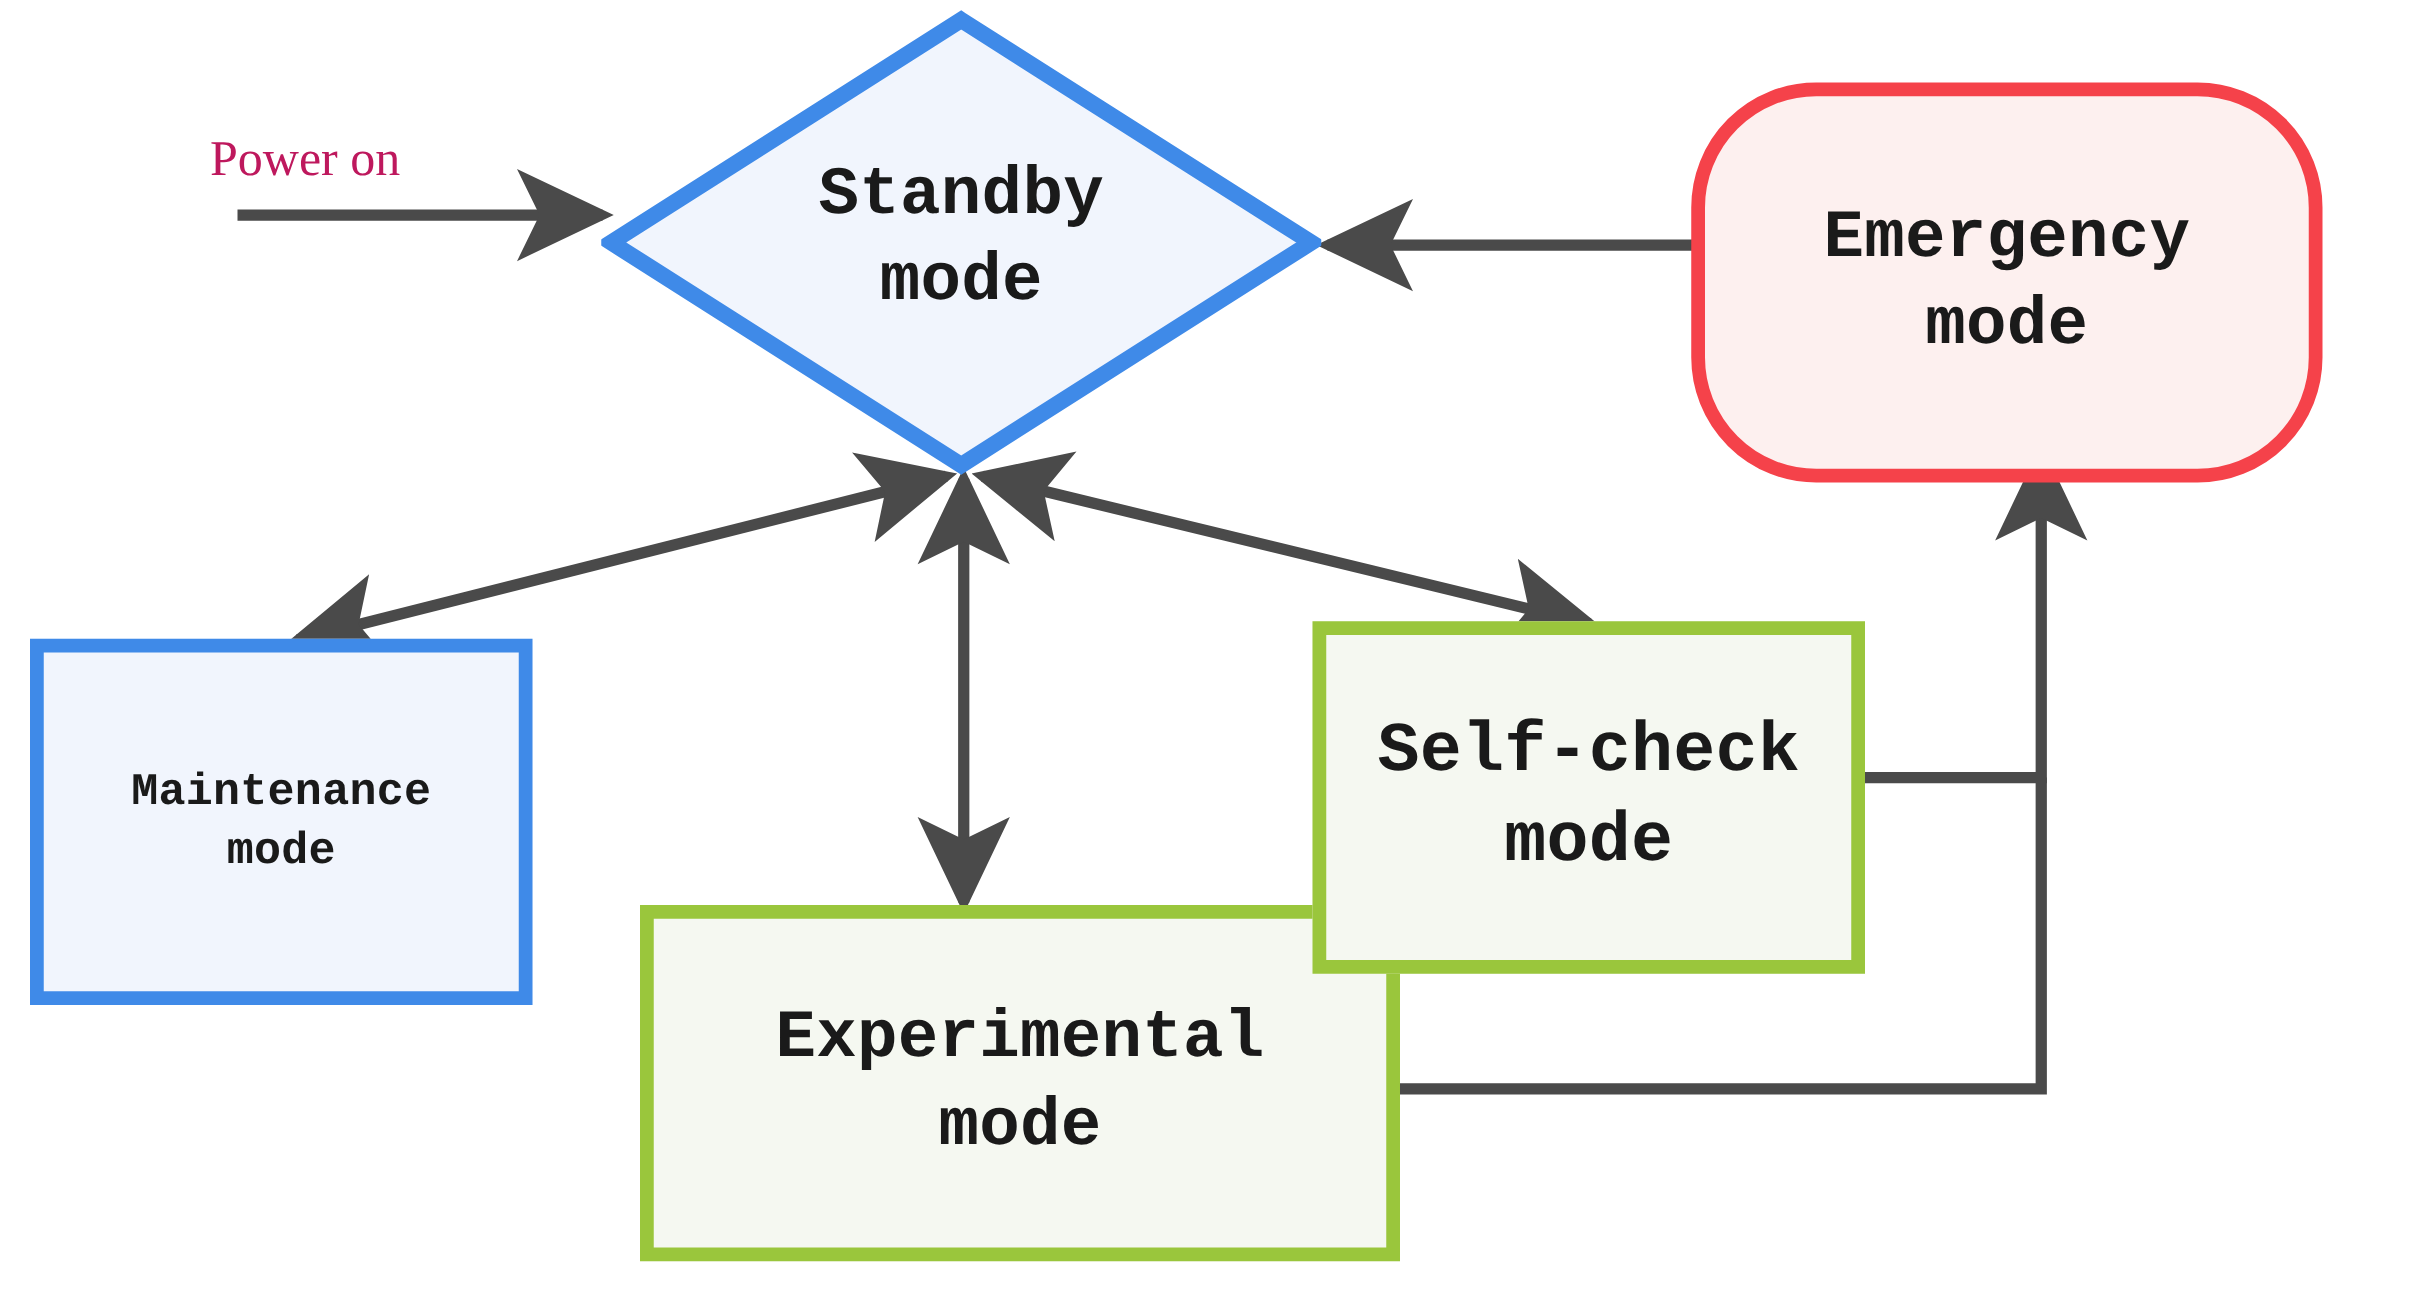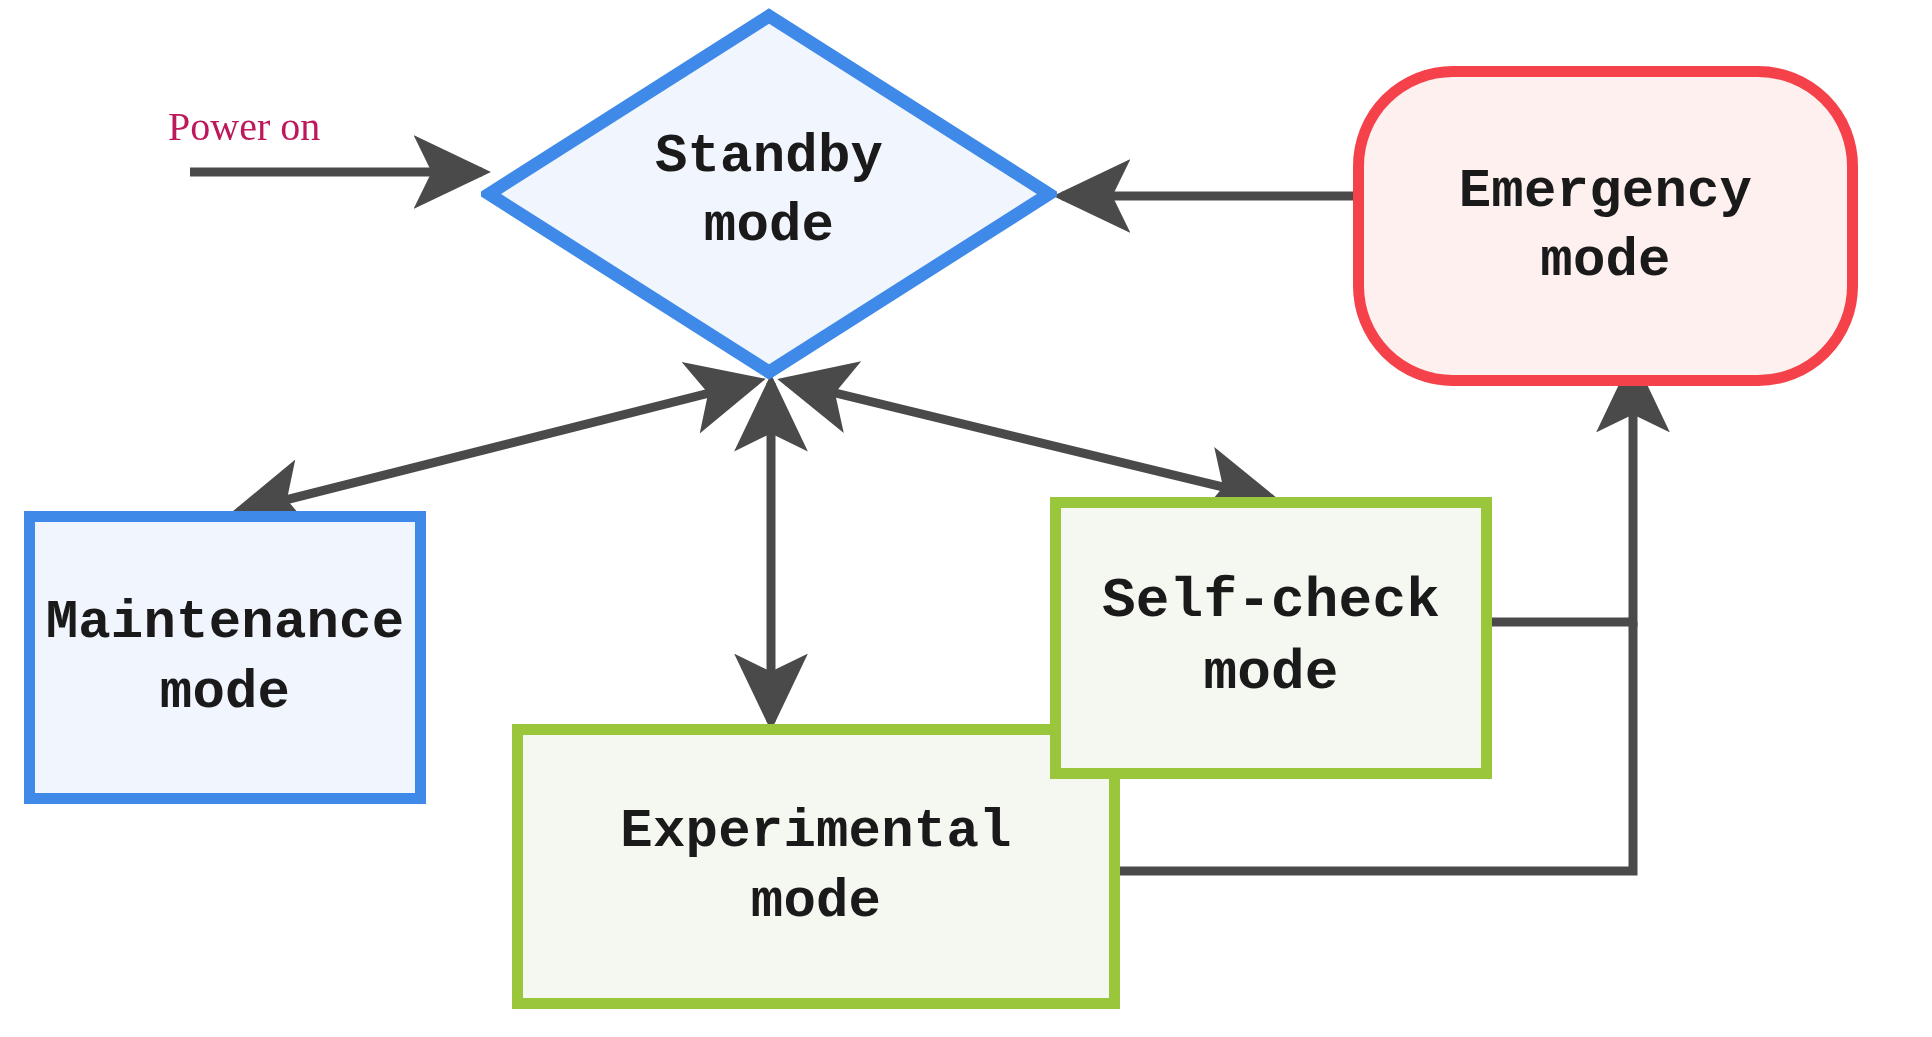--- a/index.html
+++ b/index.html
@@ -73,21 +73,21 @@
 
   
   #node-maintenance {
     left: 24px;
     top: 511px;
     width: 402px;
     height: 293px;
     border: 11px solid #3f8ae8;
     background: #f1f5fd;
   }
-  #node-maintenance .node-label { font-size: 54px; }
+  #node-maintenance .node-label { font-size: 36px; }
 
   
   #node-experimental {
     left: 512px;
     top: 724px;
     width: 608px;
     height: 285px;
     border: 11px solid #9ac63c;
     background: #f5f8f1;
   }

